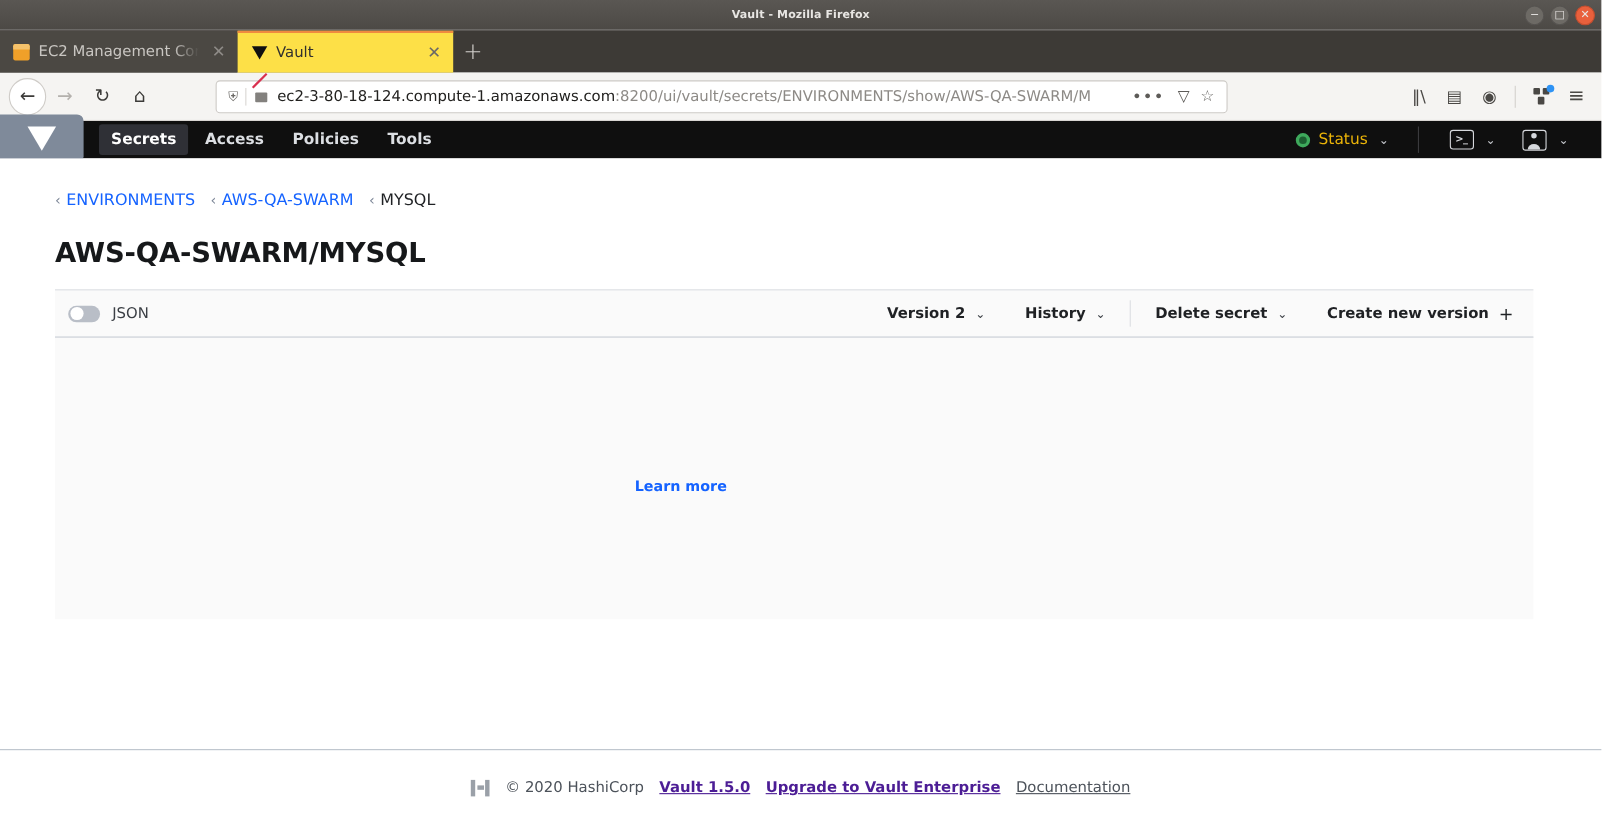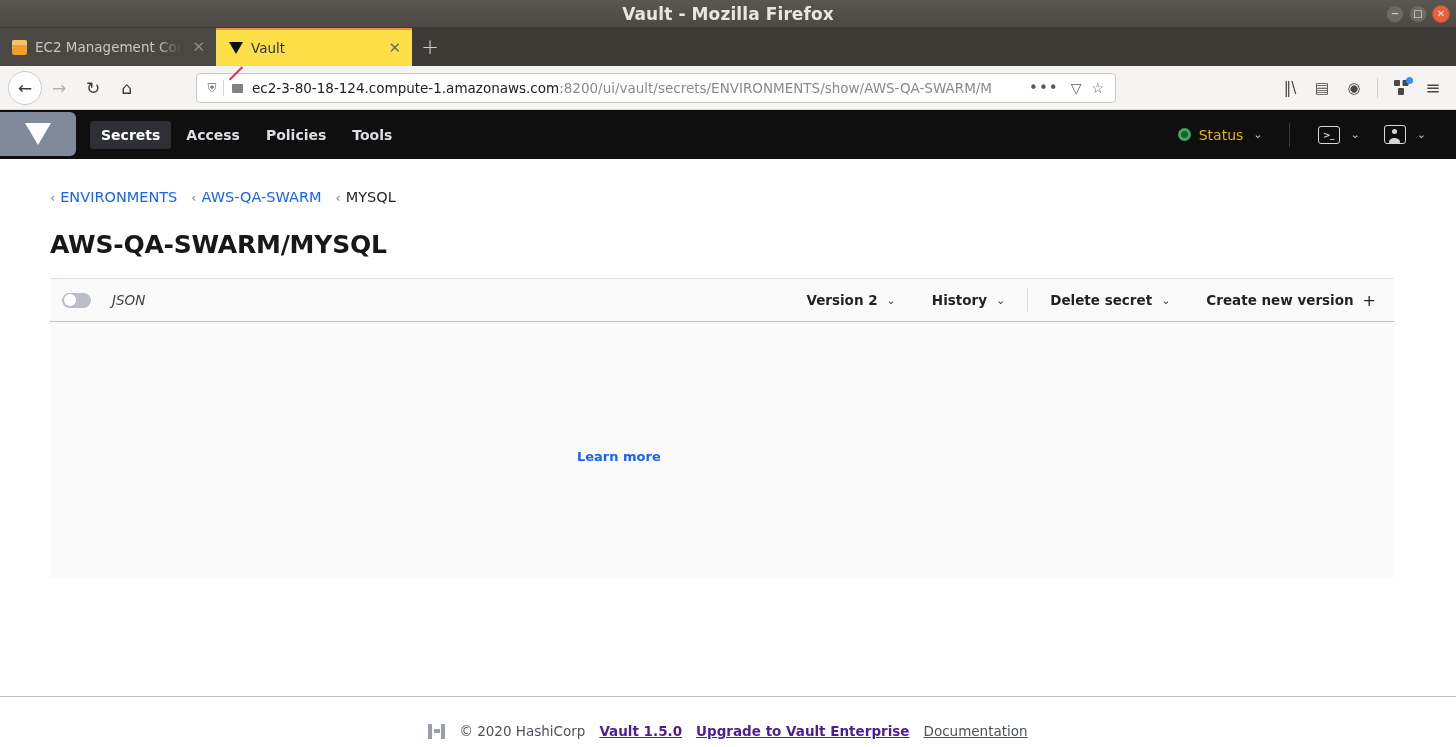--- a/index.html
+++ b/index.html
@@ -12,21 +12,21 @@
 
   
   .titlebar {
     height: 28px;
     background: linear-gradient(#5a5753, #4c4945);
     display: flex; align-items: center; justify-content: center;
     position: relative;
     border-bottom: 1px solid #3b3835;
   }
   .titlebar-text {
-    color: #e8e6e3; font-size: 17px; font-weight: bold;
+    color: #e8e6e3; font-size: 10px; font-weight: bold;
     letter-spacing: .1px;
   }
   .win-controls {
     position: absolute; right: 6px; top: 0; height: 28px;
     display: flex; align-items: center; gap: 5px;
   }
   .win-btn {
     width: 18px; height: 18px; border-radius: 50%;
     display: flex; align-items: center; justify-content: center;
     background: #6d6a65; color: #e9e7e4; font-size: 10px; line-height: 1;
@@ -133,21 +133,21 @@
     justify-content: center; color: #4a4845; font-size: 15px; position: relative;
   }
   .tb-sep { width:1px; height:20px; background:#d4d1cd; margin:0 6px; }
   .ext-dot {
     position:absolute; top:4px; right:3px; width:7px; height:7px;
     border-radius:50%; background:#2e93f5;
   }
 
   
   .vault-nav {
-    height: 49px; background: #0f0f0f;
+    height: 34px; background: #0f0f0f;
     display: flex; align-items: center; padding: 0;
   }
   .vault-logo {
     width: 76px; height: 44px; margin-left: 0; margin-top:-2px;
     background: #7f8a9a; border-radius: 0 6px 6px 0;
     display: flex; align-items: center; justify-content: center;
     flex: 0 0 76px;
   }
   .vault-logo .tri {
     width: 0; height: 0;
@@ -210,21 +210,21 @@
     margin-top: 25px; letter-spacing: -.2px;
   }
 
   .toolbar {
     margin-top: 19px;
     height: 44px; background: #fafafa;
     border: 1px solid #dcdfe3; border-left: none; border-right: none;
     border-bottom: 1px solid #bac1ca;
     display: flex; align-items: center; padding: 0 0 0 12px;
   }
-  .toggle-wrap { display: flex; align-items: center; gap: 21px; font-style: italic; }
+  .toggle-wrap { display: flex; align-items: center; gap: 11px; }
   .toggle {
     width: 29px; height: 15px; border-radius: 9px; background: #b9bec7;
     position: relative; flex: 0 0 29px;
   }
   .toggle:after {
     content:""; position:absolute; left:1.5px; top:1.5px;
     width:12px; height:12px; border-radius:50%; background:#ffffff;
   }
   .toggle-label { font-size: 13.5px; color: #3b3f45; }
   .tb-right { margin-left: auto; display: flex; align-items: center; height: 44px; }

